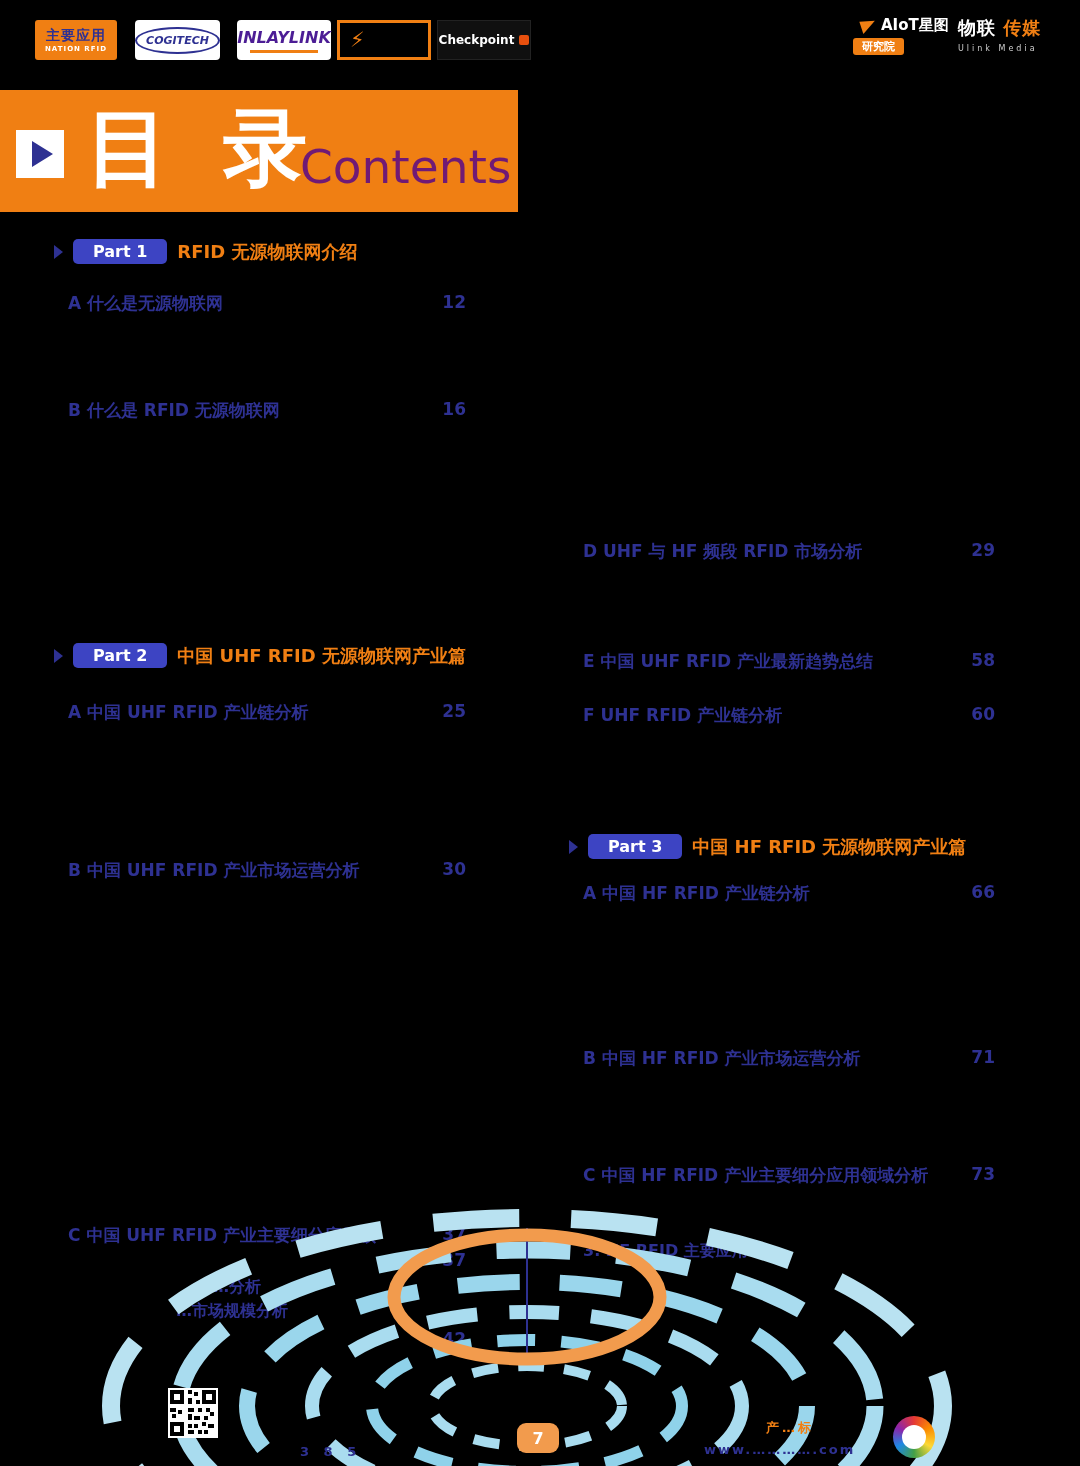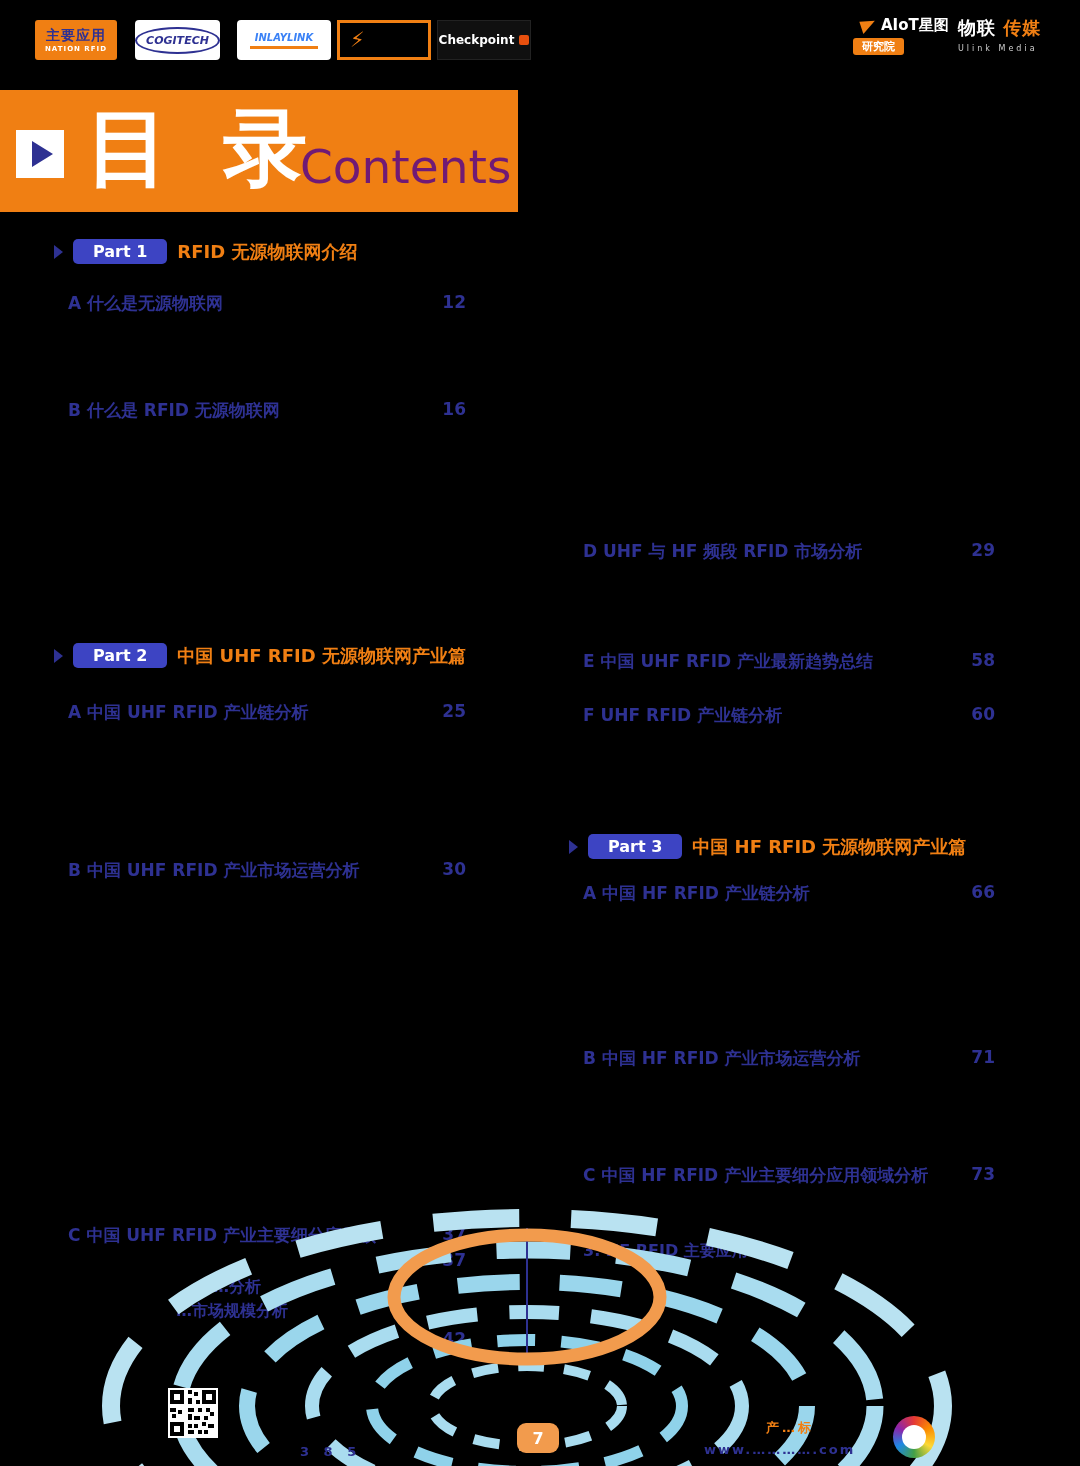--- a/index.html
+++ b/index.html
@@ -11,21 +11,21 @@
   .logo-nation{left:35px;width:82px;background:#F07F13;border-radius:3px;
                display:flex;flex-direction:column;align-items:center;justify-content:center;}
   .logo-nation .l1{color:#2E3192;font-weight:700;font-size:14px;letter-spacing:1px;}
   .logo-nation .l2{color:#fff;font-size:7px;font-weight:700;letter-spacing:1px;}
   .logo-cogitech{left:135px;width:85px;background:#fff;border-radius:4px;
                  display:flex;align-items:center;justify-content:center;}
   .logo-cogitech .oval{border:2px solid #2E3192;border-radius:50%;padding:5px 9px;
                        color:#2E3192;font-weight:700;font-style:italic;font-size:11px;}
   .logo-inlaylink{left:237px;width:94px;background:#fff;border-radius:4px;
                   display:flex;flex-direction:column;align-items:center;justify-content:center;}
-  .logo-inlaylink .txt{color:#3b82f6;font-weight:700;font-style:italic;font-size:10px;}
+  .logo-inlaylink .txt{color:#4c1d95;font-weight:700;font-style:italic;font-size:16px;}
   .logo-inlaylink .bar{width:72%;height:3px;background:#F07F13;margin-top:3px;}
   .logo-lightning{left:337px;width:94px;border:3px solid #F07F13;background:#000;
                   display:flex;align-items:center;padding-left:10px;}
   .logo-lightning .bolt{color:#F07F13;font-size:21px;line-height:1;}
   .logo-checkpoint{left:437px;width:94px;background:#101010;border:1px solid #222;
                    display:flex;align-items:center;justify-content:center;gap:5px;}
   .logo-checkpoint .txt{color:#fff;font-weight:700;font-size:12px;}
   .logo-checkpoint .mark{width:10px;height:10px;background:#E8500E;border-radius:2px;}
   .logo-aiot{left:853px;top:16px;height:48px;width:100px;display:flex;flex-direction:column;align-items:flex-start;}
   .logo-aiot .row1{display:flex;align-items:center;color:#fff;font-weight:700;font-size:15px;padding-left:8px;}

